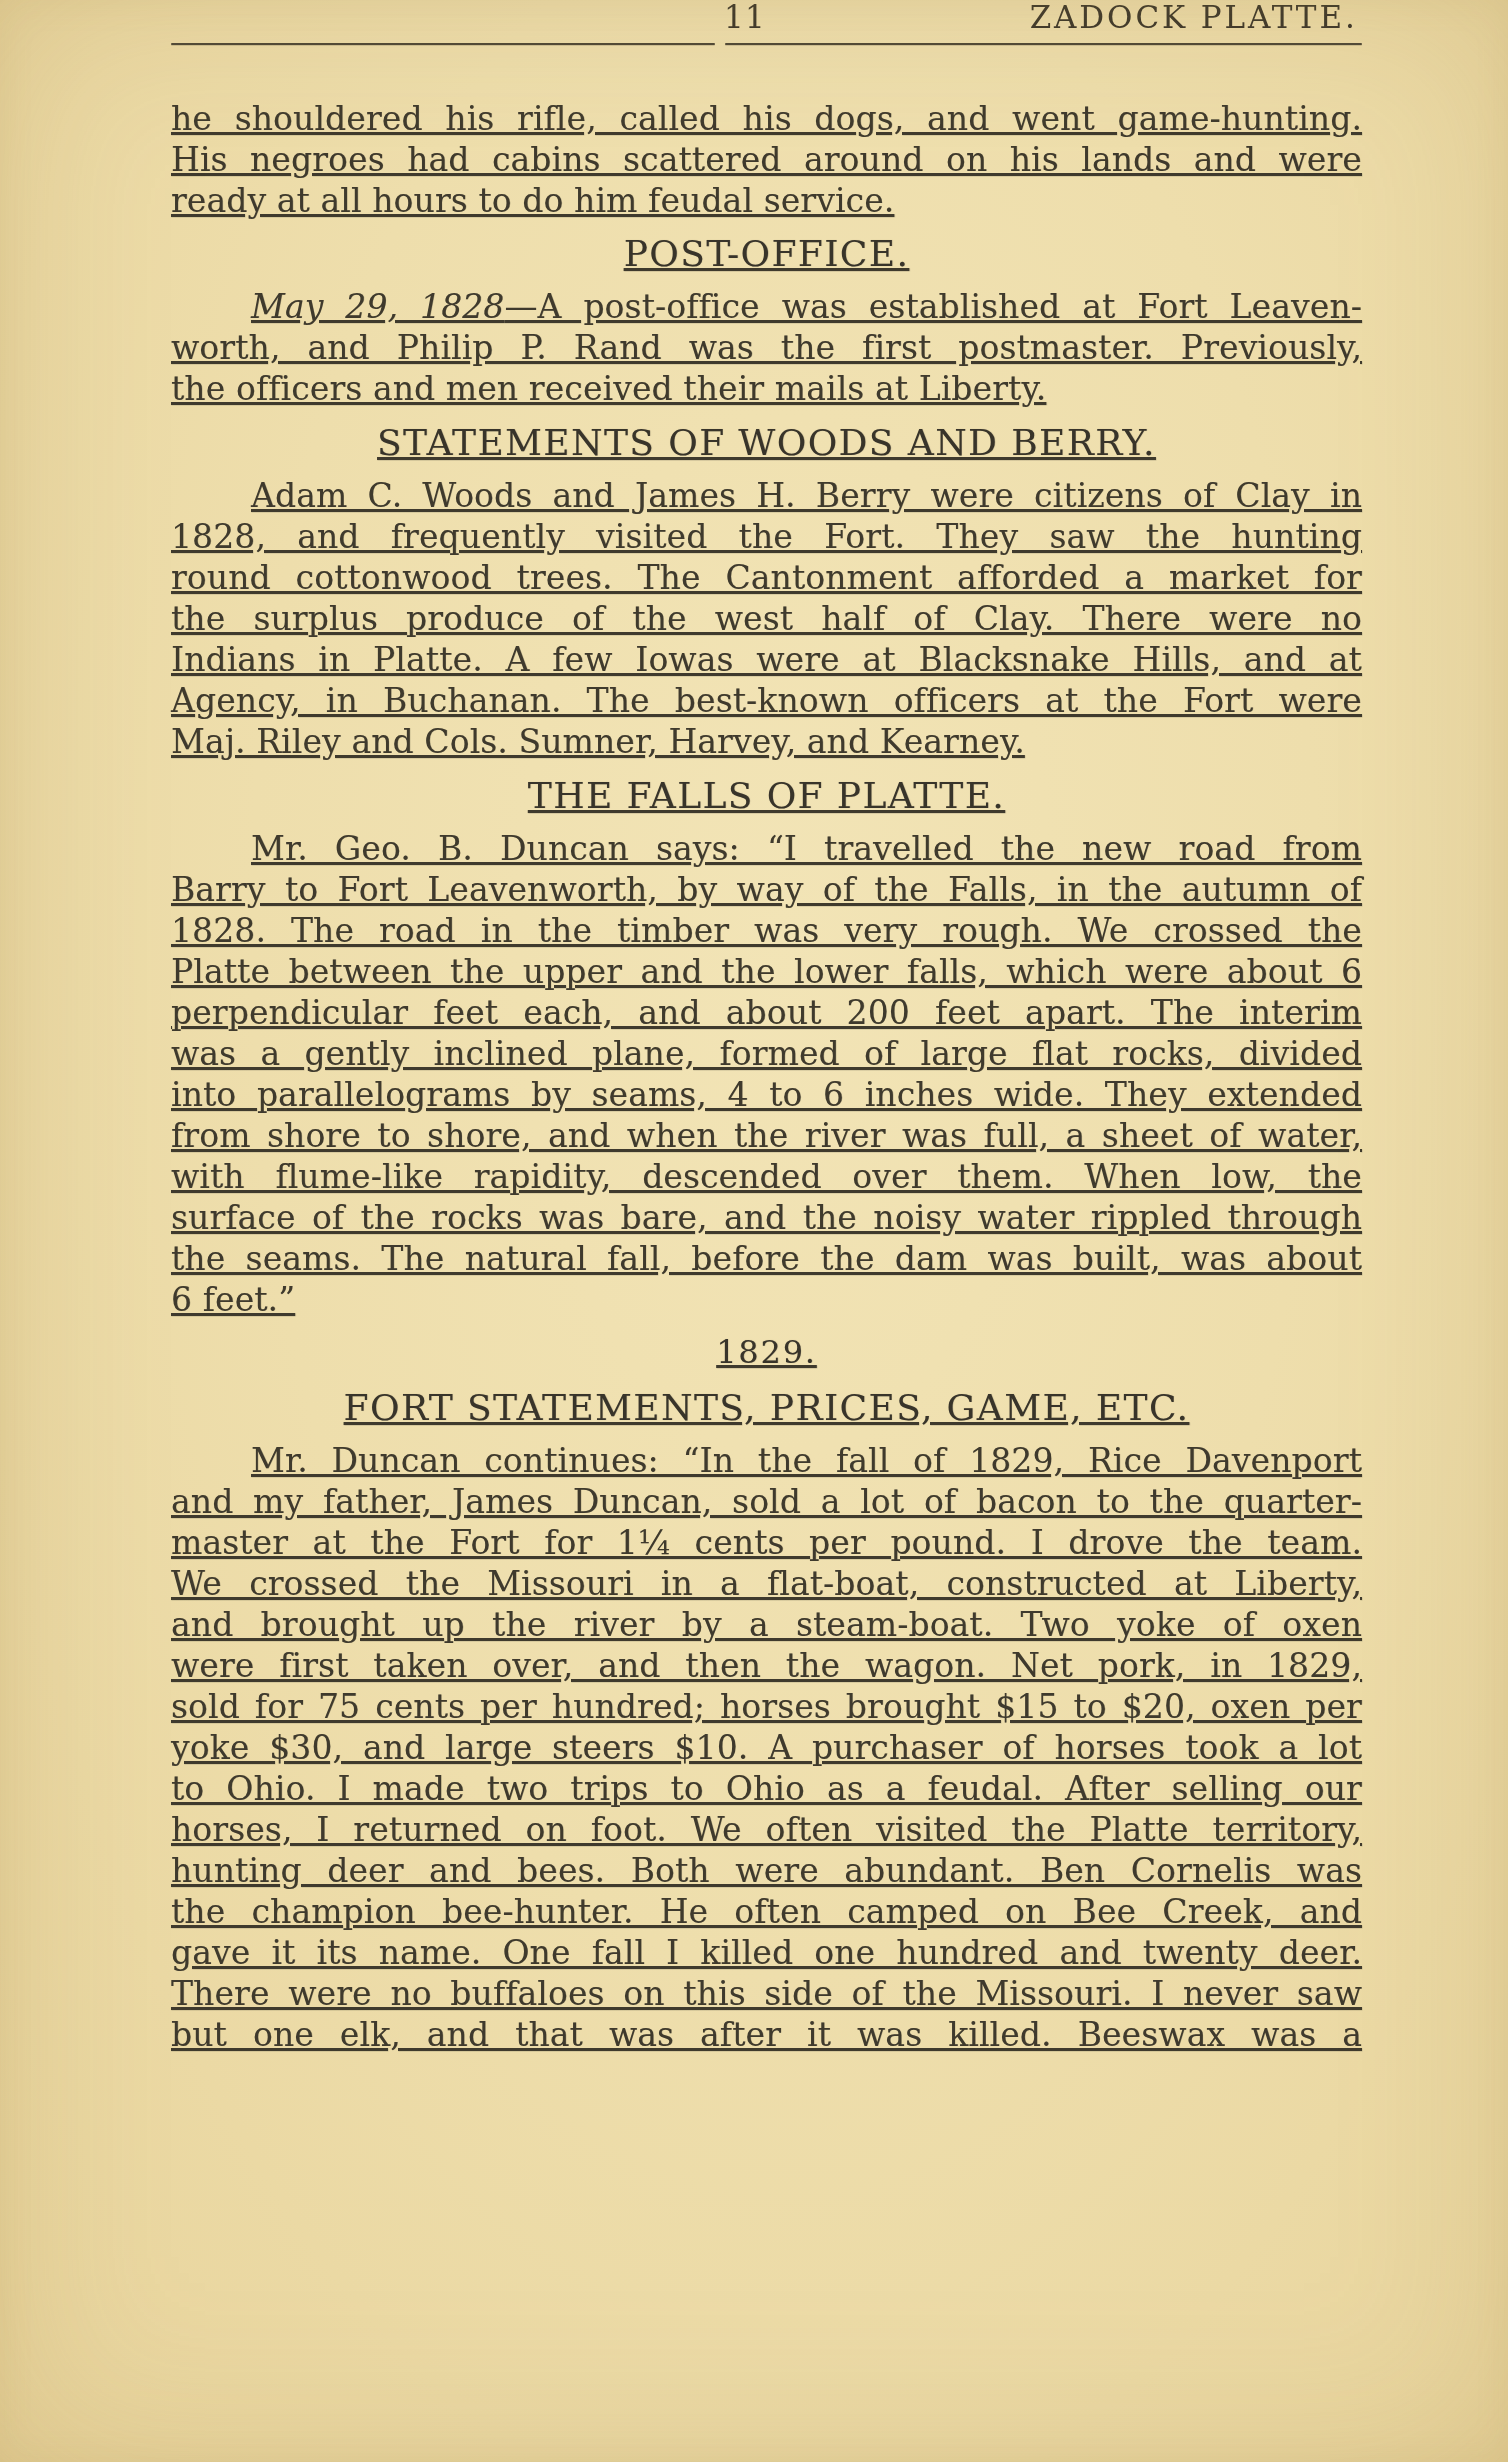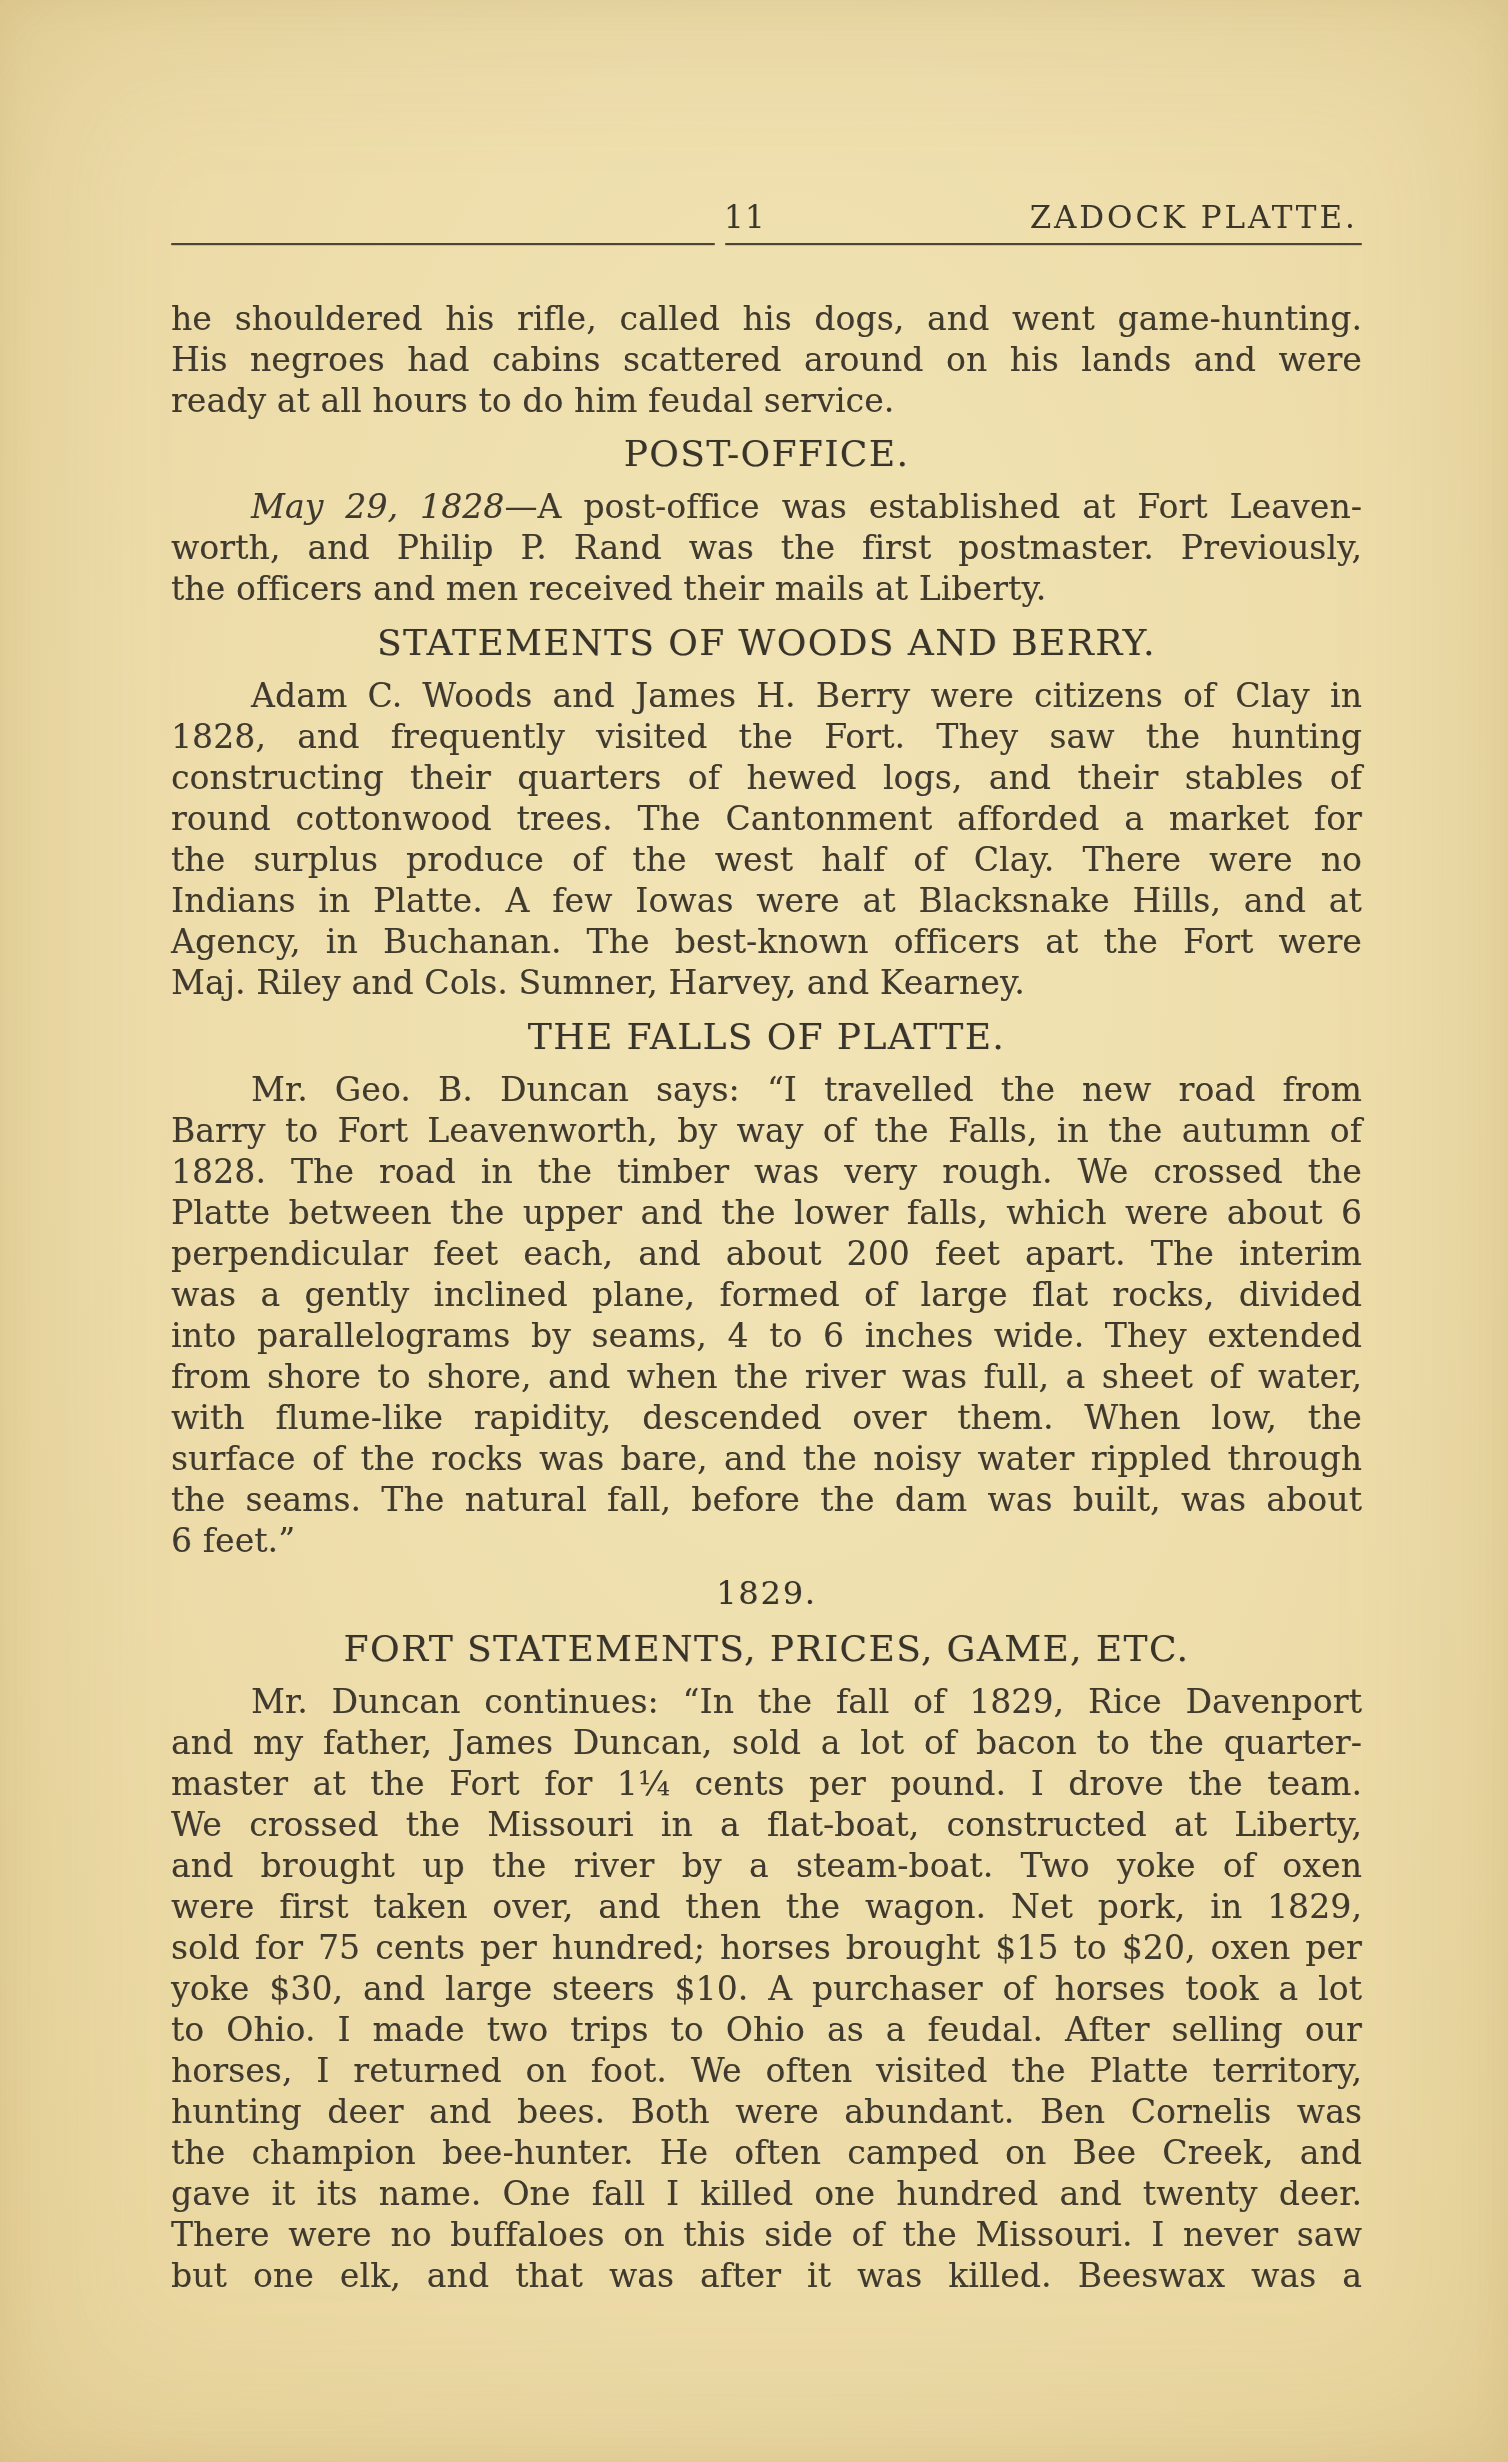--- a/index.html
+++ b/index.html
@@ -16,21 +16,21 @@
     color:#3f3a2d;
   }
   .sheet::after {
     content:''; position:absolute; inset:0; pointer-events:none;
     box-shadow: inset 0 0 171px rgba(168,136,72,0.22), inset 0 0 36px rgba(168,136,72,0.10);
   }
   .column {
     position:relative;
     margin-left:171px;
     width:1191px;
-    padding-top:200px;
+    text-decoration:underline;
   }
   .page-header {
     position:relative;
     height:34px;
     font-size:31px;
     line-height:34px;
     color:#3b362a;
   }
   .page-number {
     position:absolute; left:553px;
@@ -100,21 +100,20 @@
         <div class="heading">POST-OFFICE.</div>
         <div class="para indent">
           <div class="line"><span class="run italic">May 29, 1828</span><span class="run">—A post-office was established at Fort Leaven-</span></div>
           <div class="line"><span class="run">worth, and Philip P. Rand was the first postmaster.  Previously,</span></div>
           <div class="line last"><span class="run">the officers and men received their mails at Liberty.</span></div>
         </div>
         <div class="heading">STATEMENTS OF WOODS AND BERRY.</div>
         <div class="para indent">
           <div class="line"><span class="run">Adam C. Woods and James H. Berry were citizens of Clay in</span></div>
           <div class="line"><span class="run">1828, and frequently visited the Fort.  They saw the hunting</span></div>
-          <div class="line"><span class="run">constructing their quarters of hewed logs, and their stables of</span></div>
           <div class="line"><span class="run">round cottonwood trees.  The Cantonment afforded a market for</span></div>
           <div class="line"><span class="run">the surplus produce of the west half of Clay.  There were no</span></div>
           <div class="line"><span class="run">Indians in Platte.  A few Iowas were at Blacksnake Hills, and at</span></div>
           <div class="line"><span class="run">Agency, in Buchanan.  The best-known officers at the Fort were</span></div>
           <div class="line last"><span class="run">Maj. Riley and Cols. Sumner, Harvey, and Kearney.</span></div>
         </div>
         <div class="heading">THE FALLS OF PLATTE.</div>
         <div class="para indent">
           <div class="line"><span class="run">Mr. Geo. B. Duncan says:  “I travelled the new road from</span></div>
           <div class="line"><span class="run">Barry to Fort Leavenworth, by way of the Falls, in the autumn of</span></div>

